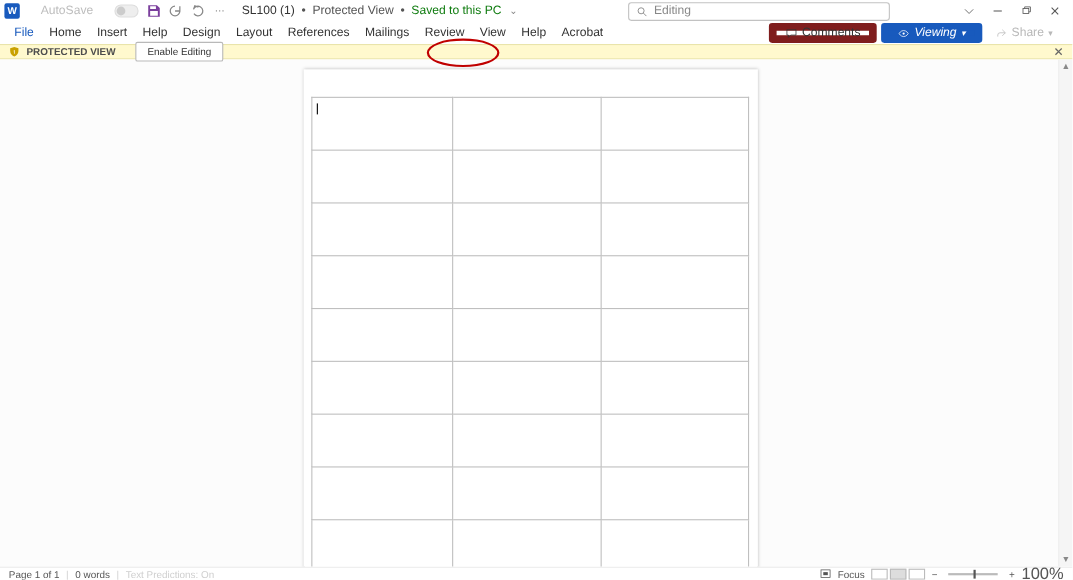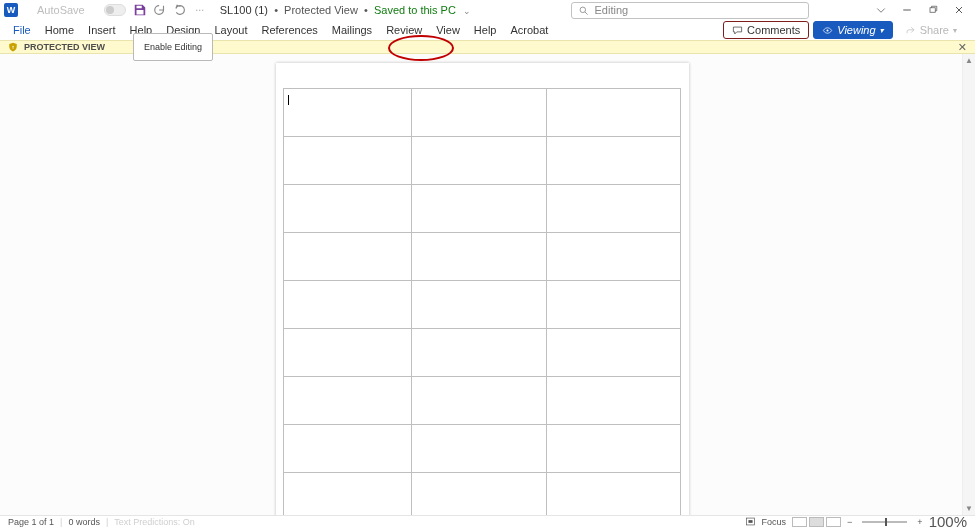--- a/index.html
+++ b/index.html
@@ -22,31 +22,31 @@
   .searchbox svg { width: 11px; height: 11px; margin-right: 6px; }
   .title-right { margin-left: auto; display: flex; align-items: center; gap: 14px; padding-right: 6px; }
   .title-right svg { width: 12px; height: 12px; color: #555; }
   .ribbon-opts { width: 12px; height: 12px; color: #555; }
 
   
   .tabs { height: 20px; display: flex; align-items: center; padding: 0 6px; font-size: 11px; color: #333; }
   .tab { padding: 0 7px; line-height: 20px; cursor: pointer; }
   .tab.file { color: #185abd; }
   .tabs-right { margin-left: auto; display: flex; align-items: center; gap: 4px; padding-right: 4px; }
-  .pill { height: 18px; padding: 0 8px; border: 1px solid #7f1d1d; border-radius: 3px; font-size: 11px; display: flex; align-items: center; gap: 4px; background: #fff; color: #333; }
+  .pill { height: 18px; padding: 0 8px; border: 7px solid #7f1d1d; border-radius: 3px; font-size: 11px; display: flex; align-items: center; gap: 4px; background: #fff; color: #333; }
   .pill svg { width: 11px; height: 11px; }
   .pill.viewing { background: #185abd; border-color: #185abd; color: #fff; font-style: italic; }
   .pill.share { color: #b8b8b8; border: none; }
 
   
   .protected-bar { height: 14px; background: #fff9ce; border-top: 1px solid #e9e4ab; border-bottom: 1px solid #e9e4ab; display: flex; align-items: center; padding: 0 8px; font-size: 9px; color: #4d4d4d; position: relative; }
   .shield { width: 10px; height: 10px; margin-right: 6px; color: #c9a100; }
   .pv-title { font-weight: bold; margin-right: 4px; }
   .pv-msg { text-decoration: underline; }
-  .enable-btn { margin-left: 24px; height: 28px; padding: 0 10px; border: 1px solid #b9b9b9; border-radius: 2px; background: #fff; font-size: 9px; display: flex; align-items: center; color: #333; position: relative; z-index: 2; cursor: pointer; }
+  .enable-btn { margin-left: 14px; height: 18px; padding: 0 10px; border: 1px solid #b9b9b9; border-radius: 2px; background: #fff; font-size: 9px; display: flex; align-items: center; color: #333; position: relative; z-index: 2; cursor: pointer; }
   .close-pv { margin-left: auto; color: #666; cursor: pointer; font-size: 11px; }
   .red-ellipse { position: absolute; left: 388px; top: -6px; width: 66px; height: 26px; border: 2px solid #c00000; border-radius: 50%; pointer-events: none; z-index: 3; }
 
   
   .canvas { position: relative; height: 461px; background: #fcfcfc; overflow: hidden; }
   .vscroll { position: absolute; right: 0; top: 0; width: 13px; height: 100%; background: #f5f5f5; border-left: 1px solid #eee; }
   .vscroll .arrow { height: 13px; display: flex; align-items: center; justify-content: center; color: #888; font-size: 8px; }
   .vscroll .arrow.bottom { position: absolute; bottom: 0; width: 100%; }
   .page { position: absolute; left: 276px; top: 9px; width: 413px; height: 540px; background: #fff; box-shadow: 0 0 3px rgba(0,0,0,0.25); }
   .doc-table { position: absolute; left: 7px; top: 25px; width: 398px; border-collapse: collapse; }

